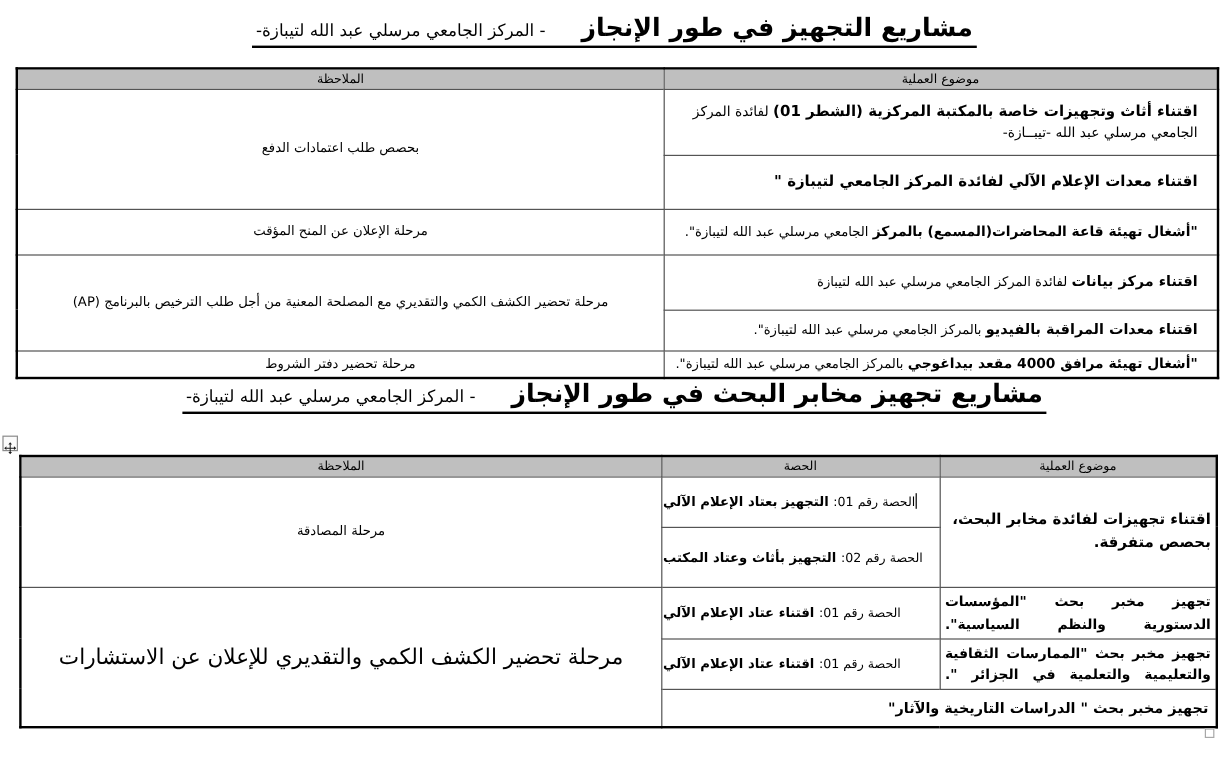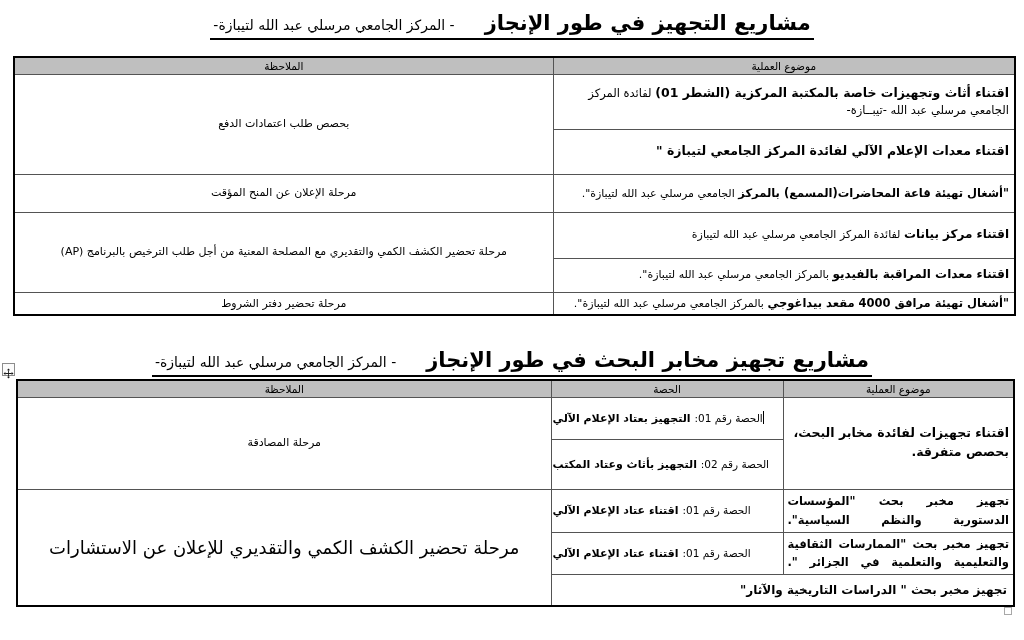--- a/index.html
+++ b/index.html
@@ -1,39 +1,39 @@
 <!DOCTYPE html>
 <html lang="ar"><head>
 <meta charset="utf-8">
 <style>
   html,body { margin:0; padding:0; background:#fff; }
   body { width:1024px; height:640px; font-family:"DejaVu Sans", sans-serif; color:#000; }
   .page { position:relative; width:1024px; height:640px; overflow:hidden; background:#fff; direction:rtl; }
 
   .title-block { position:absolute; left:0; width:100%; text-align:center; direction:rtl; }
   #title1 { top:11px; }
-  #title2 { top:348px; }
+  #title2 { top:316px; }
   .title-underline { display:inline-block; border-bottom:2px solid #000; padding:0 3px 3px 3px; white-space:nowrap; }
   .title-main { font-weight:bold; font-size:21px; }
   .title-gap { display:inline-block; width:30px; }
   .title-sub { font-weight:normal; font-size:14px;margin-top:20px; }
 
   table { position:absolute; border-collapse:collapse; table-layout:fixed; border:2px solid #000; background:#fff; }
   #table1 { top:56px; left:13px; width:1001px; }
   #table2 { top:379px; left:16px; width:997px; }
   td, th { border:1px solid #545454; overflow:hidden; }
   th { background:#bfbfbf; font-weight:normal; font-size:10.5px; padding:1px 2px; text-align:center; vertical-align:middle; }
 
   tr.hd  { height:17px; }
   tr.t1r1 { height:55px; } tr.t1r2 { height:45px; } tr.t1r3 { height:38px; }
   tr.t1r4 { height:46px; } tr.t1r5 { height:34px; } tr.t1r6 { height:23px; }
   tr.t2r1 { height:42px; } tr.t2r2 { height:50px; } tr.t2r3 { height:43px; }
   tr.t2r4 { height:42px; } tr.t2r5 { height:32px; }
 
-  .subj { text-align:right; vertical-align:middle; padding:2px 5px 2px 2px; font-size:11px; line-height:1.45;margin-left:32px; }
+  .subj { text-align:right; vertical-align:middle; padding:2px 16px 2px 2px; font-size:11px; line-height:1.45;margin-left:32px; }
   .subj b { font-size:12px; }
   .subj.lg { font-size:11.5px; } .subj.lg b { font-size:12.5px; }
   .subj.tight { white-space:nowrap; }
   .subj.tight b { font-size:11.5px; }
   .noteCell { text-align:center; vertical-align:middle; font-size:11px; padding:2px 3px; line-height:1.4; }
   .noteCell.lg { font-size:18px; }
   .lotCell { text-align:left; vertical-align:middle; font-size:10.5px; white-space:nowrap; padding:1px; }
   .lotCell b { font-size:11px; }
   .subjCenter { vertical-align:middle; font-weight:bold; font-size:12.5px; padding:2px 4px; line-height:1.5; }
   .subjJust { text-align:justify; text-align-last:justify; vertical-align:middle; font-weight:bold; font-size:11.5px; padding:2px 4px; line-height:1.6; }

